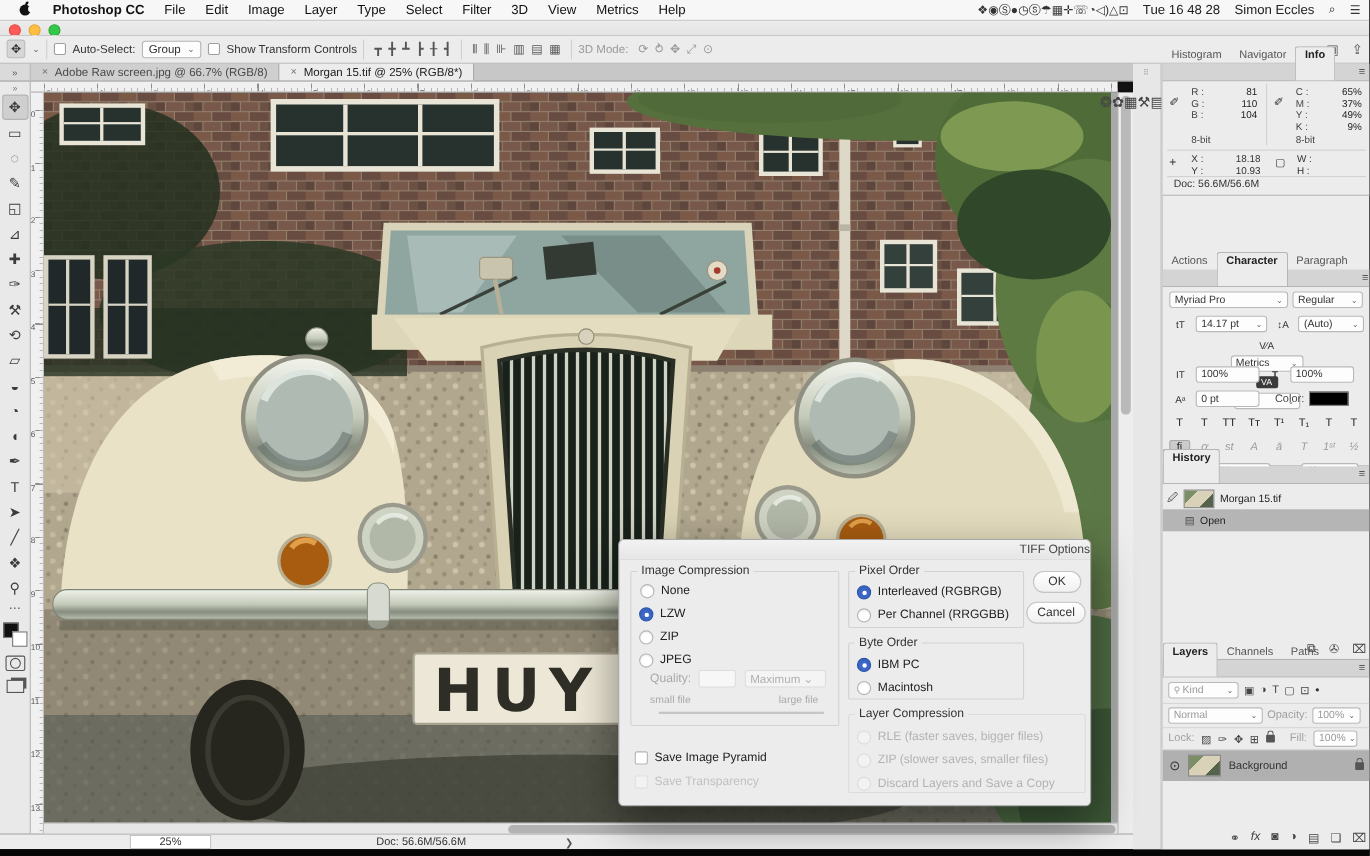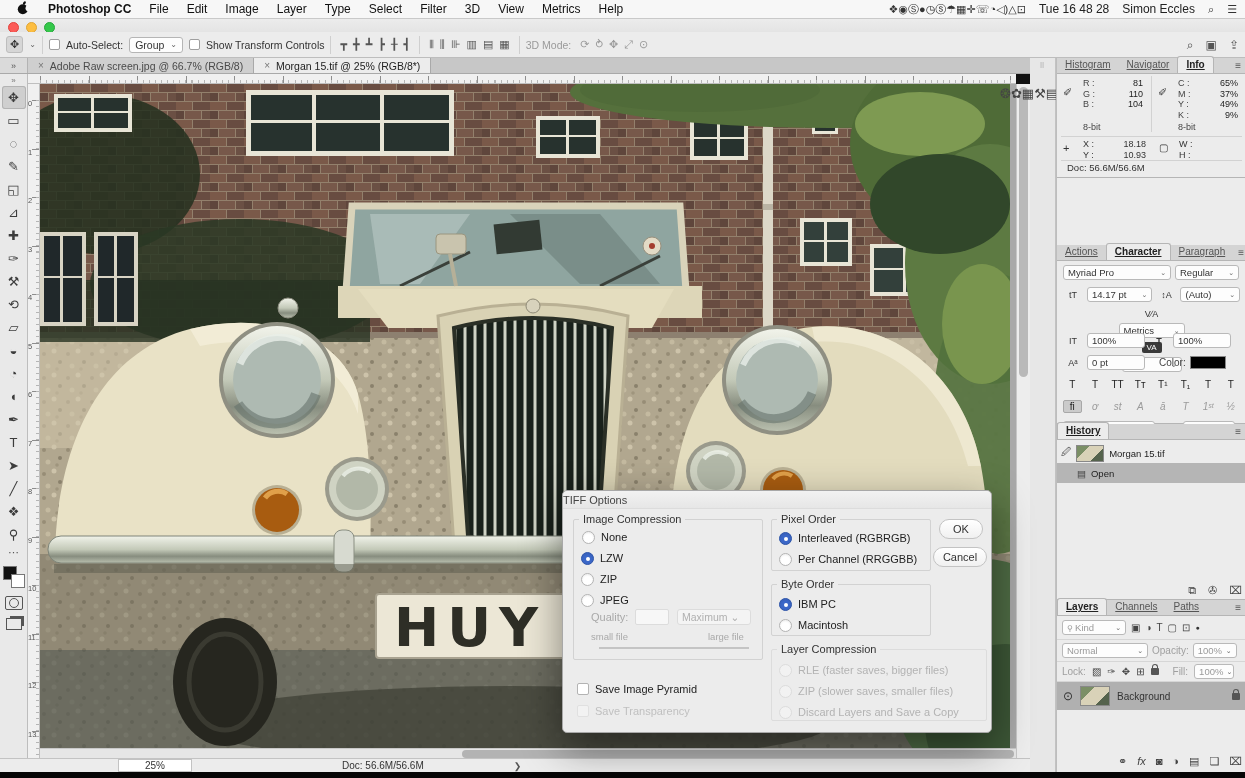--- a/index.html
+++ b/index.html
@@ -77,21 +77,21 @@
   #statusbar .statchev { margin-left:90px; color:#555; font-size:9px; }
   #bottomblack { position:absolute; left:0; top:772px; width:1245px; height:6px; background:#060606; }
 
   
   #rightcol { position:absolute; left:1030px; top:58px; width:215px; height:714px; background:#d8d8d8; }
   #iconstrip { position:absolute; left:0; top:0; width:26px; height:714px; background:#e7e7e7; border-right:1px solid #c2c2c2; display:flex; flex-direction:column; align-items:center; padding-top:4px; gap:14px; }
   #iconstrip .pic { font-size:13px; color:#444; }
   #iconstrip .dots { font-size:7px; color:#9a9a9a; letter-spacing:1px; }
   #stack { position:absolute; left:26px; top:0; width:189px; height:714px; background:#ececec; border-left:1px solid #bdbdbd; font-size:10px; color:#333; }
   .ptabs { position:absolute; left:0; width:189px; height:16px; background:#d4d4d4; border-bottom:1px solid #b5b5b5; display:flex; align-items:flex-end; font-size:10px; color:#555; }
-  .ptab { padding:2px 8px 3px;text-decoration:underline; }
+  .ptab { padding:2px 8px 17px; }
   .ptab.active { background:#ececec; color:#222; border:1px solid #b5b5b5; border-bottom:none; border-radius:3px 3px 0 0; font-weight:bold; }
   .pmenu { margin-left:auto; padding:0 5px 2px; color:#555; font-size:10px; }
   .psect { position:absolute; left:0; width:189px; border-bottom:1px solid #b5b5b5; background:#ececec; }
   .irow { display:flex; align-items:center; }
   .ico { color:#444; }
   .psel { display:flex; align-items:center; justify-content:space-between; background:#fdfdfd; border:1px solid #b9b9b9; border-radius:3px; padding:1px 4px; font-size:9.5px; color:#333; }
   .psel::after { content:"⌄"; font-size:7px; color:#666; margin-left:3px; }
   .pinput { background:#fdfdfd; border:1px solid #b9b9b9; border-radius:3px; padding:1px 4px; font-size:9.5px; color:#333; }
 
   
@@ -124,21 +124,21 @@
   .panelbtns { position:absolute; right:4px; bottom:2px; display:flex; gap:12px; font-size:11px; color:#444; }
   .lockicon { position:relative; width:8px; height:7px; background:#555; border-radius:1px; display:inline-block; }
   .lockicon::before { content:""; position:absolute; top:-4px; left:1px; width:4px; height:4px; border:1.5px solid #555; border-bottom:none; border-radius:3px 3px 0 0; }
   .eyeicon { font-size:12px; color:#333; }
   #laybody { top:558px; height:156px; border-bottom:none; }
   .layrow-sel { background:#b0b0b0; }
   .dimtxt { color:#9f9f9f; }
 
   
   #dialog { position:absolute; left:562px; top:490px; width:430px; height:243px; background:#ececec; border:1px solid #a8a8a8; border-radius:5px; box-shadow:0 14px 40px rgba(0,0,0,.45); font-size:11px; color:#222; }
-  #dlg-title { position:absolute; left:0; top:0; width:100%; height:18px; text-align:left; font-size:11px; color:#444; line-height:18px; border-bottom:1px solid #dcdcdc; background:linear-gradient(#f2f2f2,#e6e6e6); border-radius:5px 5px 0 0; }
+  #dlg-title { position:absolute; left:0; top:0; width:100%; height:18px; text-align:right; font-size:11px; color:#444; line-height:18px; border-bottom:1px solid #dcdcdc; background:linear-gradient(#f2f2f2,#e6e6e6); border-radius:5px 5px 0 0; }
   .group { position:absolute; border:1px solid #d2d2d2; border-radius:2px; }
   .glabel { position:absolute; font-size:11px; color:#333; background:#ececec; padding:0 4px; }
   .radio { position:absolute; display:flex; align-items:center; gap:6px; height:14px; font-size:11px; color:#222; }
   .rdot { width:13px; height:13px; border-radius:50%; background:#fff; border:1px solid #b3b3b3; box-shadow:inset 0 1px 2px rgba(0,0,0,.08); flex:none; }
   .radio.on .rdot { background:#3b67c8; border-color:#2f55a8; position:relative; }
   .radio.on .rdot::after { content:""; position:absolute; left:4px; top:4px; width:4px; height:4px; background:#fff; border-radius:50%; }
   .radio.dis { color:#b3b3b3; }
   .radio.dis .rdot { background:#f2f2f2; border-color:#dcdcdc; box-shadow:none; }
   .dchk { position:absolute; display:flex; align-items:center; gap:6px; font-size:11px; color:#222; }
   .dchk .box { width:12px; height:12px; background:#fff; border:1px solid #b3b3b3; border-radius:2px; flex:none; }

